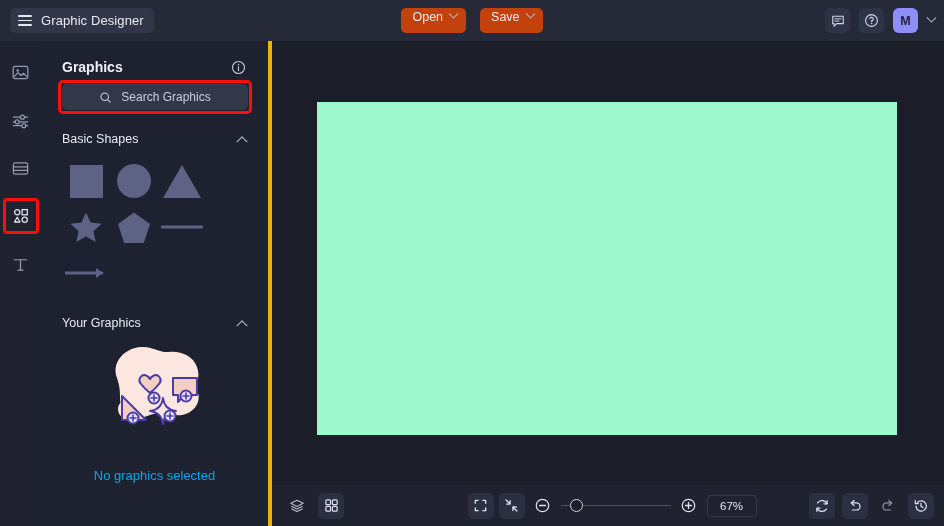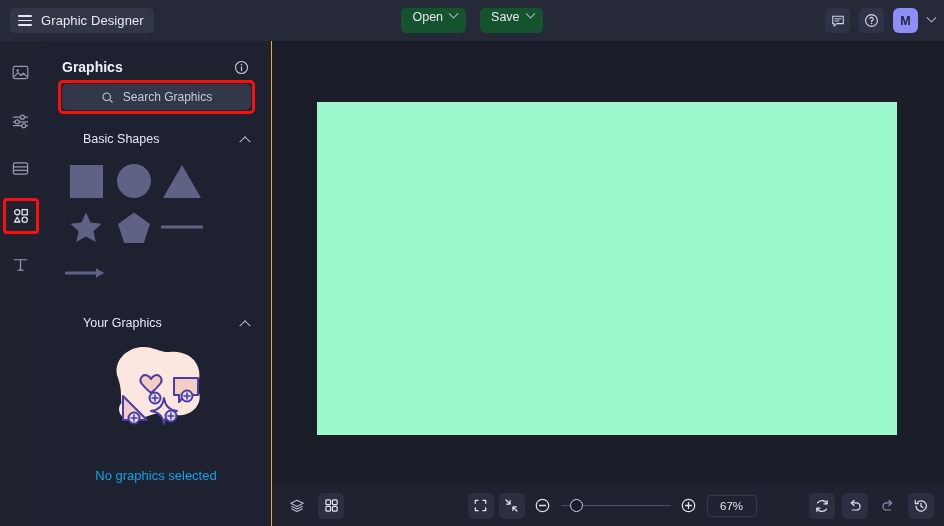--- a/index.html
+++ b/index.html
@@ -26,21 +26,21 @@
   .hamburger i { display: block; height: 1.5px; background: #e6e8f0; border-radius: 1px; }
   .brand-title { color: #e9eaf2; font-size: 13px; letter-spacing: .1px; }
 
   .top-center {
     position: absolute; left: 0; right: 0; top: 0; height: 41px;
     display: flex; align-items: center; justify-content: center; gap: 14px;
     pointer-events: none;
   }
   .menu-btn {
     pointer-events: auto;
-    background: #14532d; border-radius: 5px; height: 25px;
+    background: #c2410c; border-radius: 5px; height: 25px;
     display: flex; align-items: center; gap: 7px;
     padding: 0 9px 8px 11px;
     color: #e6e8f0; font-size: 12.5px;
   }
   .chev {
     width: 7px; height: 7px; border-right: 1.5px solid #b9bdd0; border-bottom: 1.5px solid #b9bdd0;
     transform: rotate(45deg) translate(-2px,-2px);
   }
 
   .top-right {
@@ -72,21 +72,21 @@
     display: flex; align-items: center; justify-content: center; position: relative;
   }
   .rail-item.selected::after {
     content: ""; position: absolute; left: -3px; top: -3px; right: -3px; bottom: -3px;
     border: 3px solid #fb0e0e; border-radius: 4px;
   }
 
   
   .panel {
     position: absolute; left: 41px; top: 41px; width: 231px; height: 485px;
-    background: #1e2130; border-right: 1px solid #eab308;
+    background: #1e2130; border-right: 4px solid #eab308;
   }
   .panel-head {
     display: flex; align-items: center; justify-content: space-between;
     padding: 18px 22px 0 21px;
   }
   .panel-title { color: #f0f1f7; font-size: 14px; font-weight: bold; }
 
   .computer-btn {
     margin: 14px 20px 0 21px; height: 24px; border-radius: 5px;
     background: #8e8ef7; color: #24263a; font-size: 12px;
@@ -100,21 +100,21 @@
   }
   .search-wrap::after {
     content: ""; position: absolute; left: -4px; top: -4px; right: -4px; bottom: -4px;
     border: 3px solid #fb0e0e; border-radius: 5px; pointer-events: none;
   }
 
   .section-head {
     display: flex; align-items: center; justify-content: space-between;
     padding: 0 22px 0 21px; margin-top: 22px;
   }
-  .section-title { color: #e8e9f1; font-size: 12.5px; margin-left: 21px; }
+  .section-title { color: #e8e9f1; font-size: 12.5px; }
   .caret-up {
     width: 8px; height: 8px; border-left: 1.5px solid #b8bccf; border-top: 1.5px solid #b8bccf;
     transform: rotate(45deg) translate(2px,2px);
   }
 
   .shapes-grid {
     display: flex; flex-wrap: wrap; padding: 12px 20px 0 21px; gap: 0;
   }
   .shape-cell {
     width: 48px; height: 46px; display: flex; align-items: center; justify-content: center;

